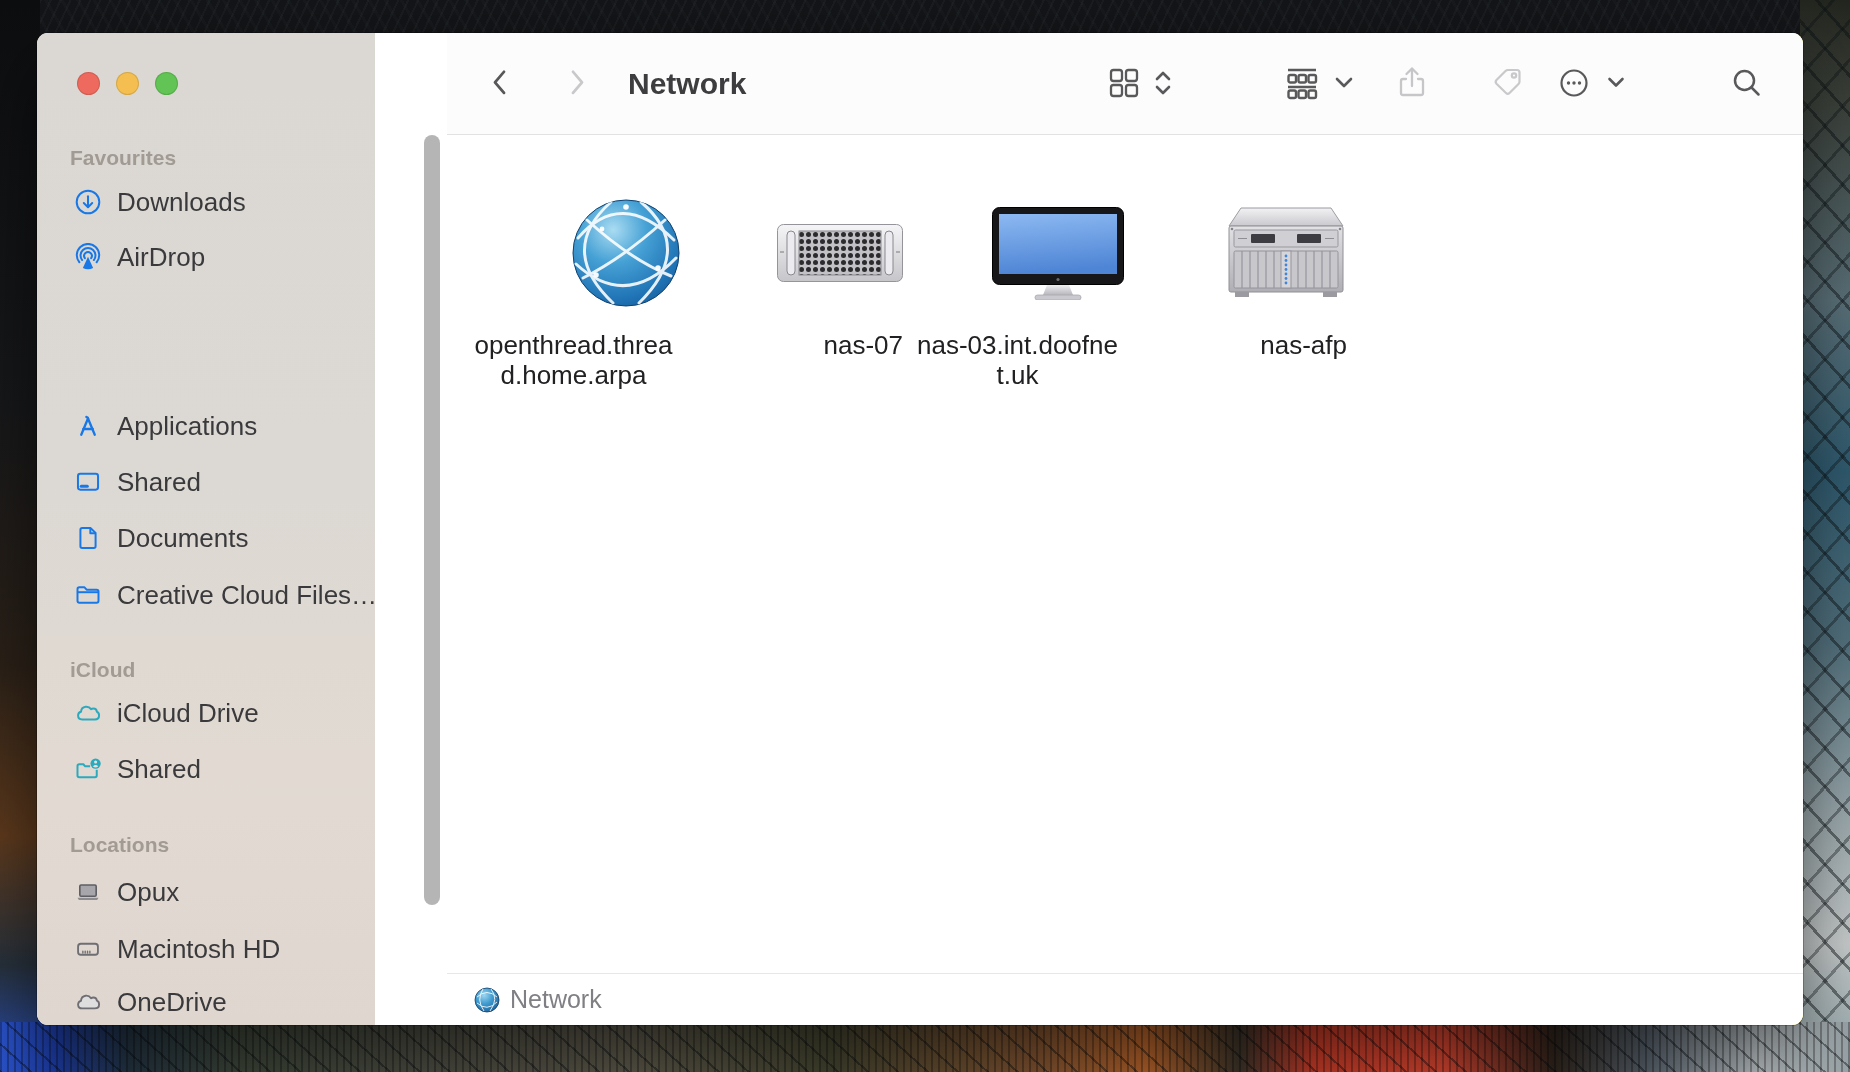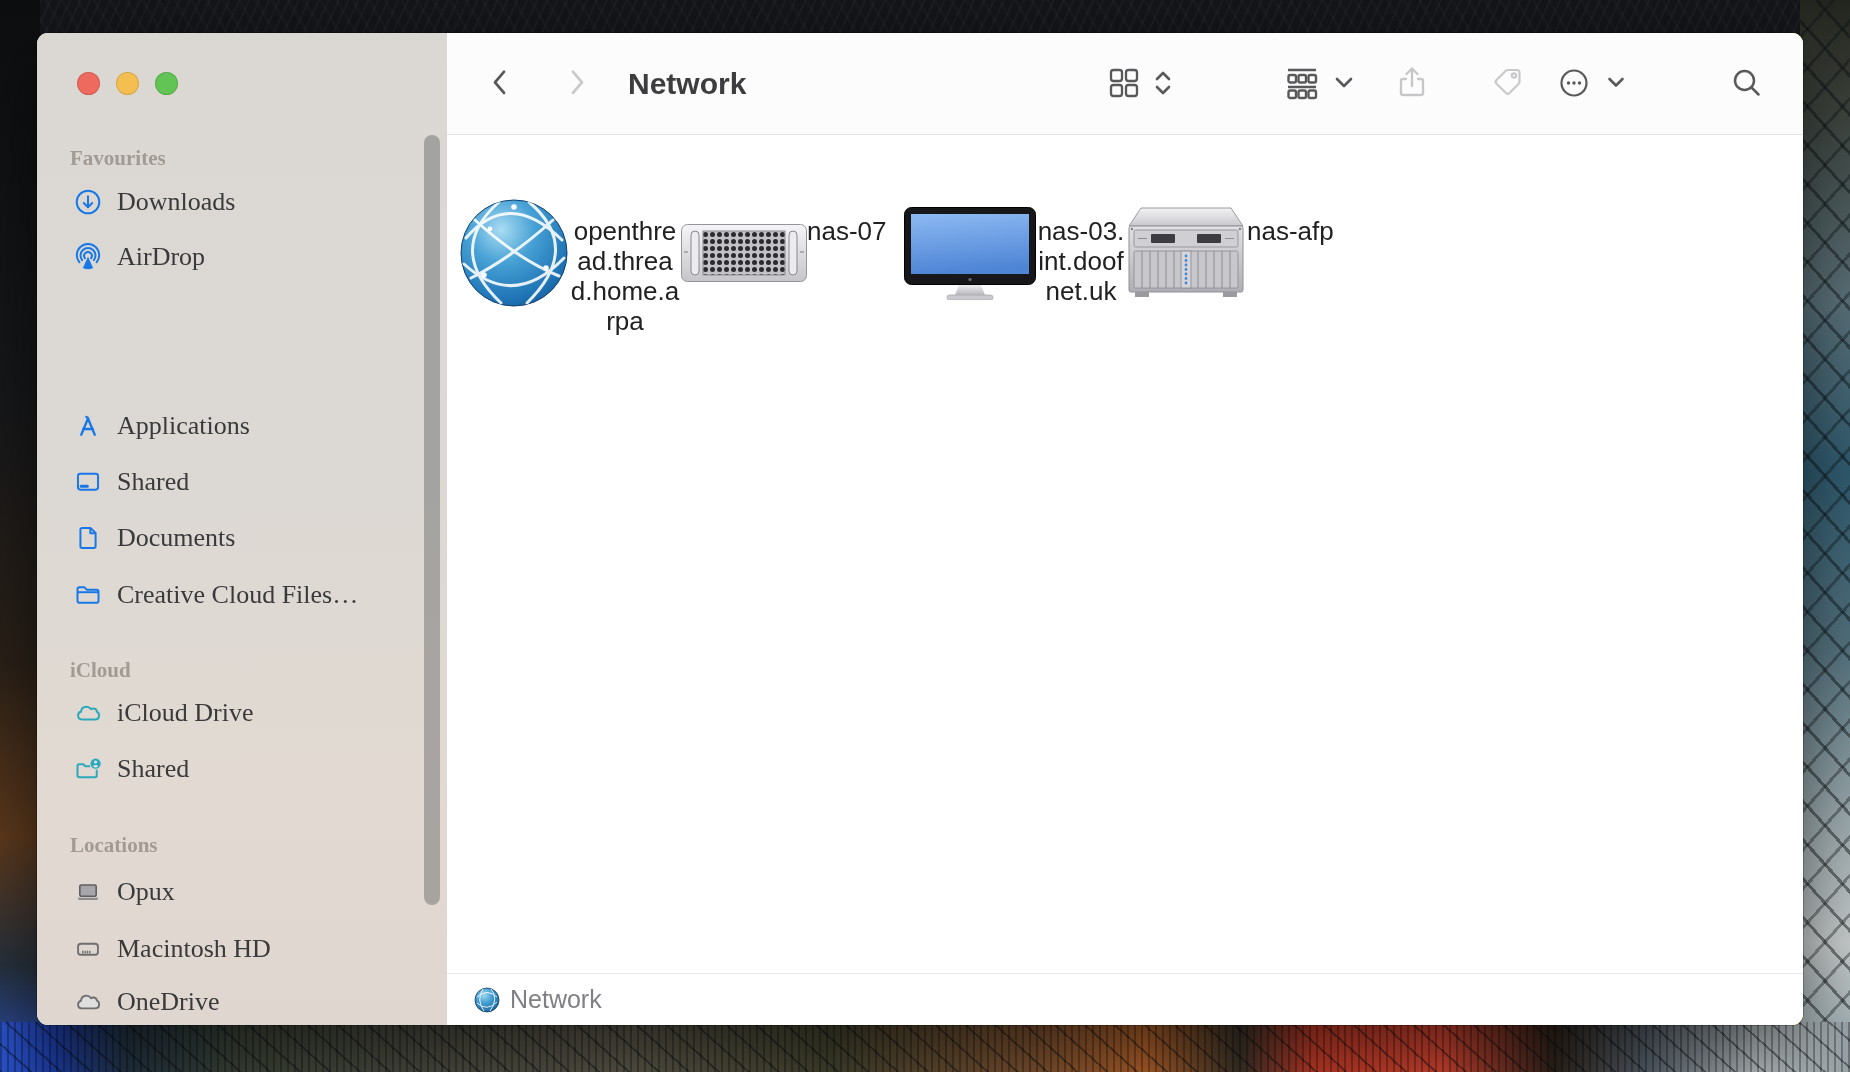--- a/index.html
+++ b/index.html
@@ -18,40 +18,40 @@
                repeating-linear-gradient(-48deg,rgba(10,15,18,.35) 0 3px,transparent 3px 26px);}
   .bg-bottom{position:absolute;left:0;bottom:0;width:100%;height:50px;
     background:linear-gradient(90deg,#2a52c8 0%,#1c3a9e 3%,#233340 7%,#3c4438 13%,#4c4c42 24%,#5a5648 34%,#43432f 45%,#7e5230 56%,#b0602a 62%,#3a3328 67%,#c23b28 71%,#d04430 78%,#2e241c 84%,#56606a 89%,#b8bfc2 95%,#9aa4a8 100%);}
   .bg-bottom::after{content:"";position:absolute;inset:0;
     background:repeating-linear-gradient(90deg,rgba(0,0,0,.28) 0 2px,transparent 2px 7px),
                repeating-linear-gradient(42deg,rgba(5,10,14,.4) 0 2px,transparent 2px 20px);}
   
   .window{position:absolute;left:37px;top:33px;width:1766px;height:992px;border-radius:11px;
     overflow:hidden;box-shadow:0 28px 70px rgba(0,0,0,.55),0 0 0 1px rgba(0,0,0,.22);background:#fff;}
   
-  .sidebar{position:absolute;left:0;top:0;width:410px;height:100%;
-    background:linear-gradient(180deg,#dbd8d4 0%,#dcd8d3 45%,#e2dad2 78%,#ded6cf 100%);font-family:Liberation Serif, serif;}
+  .sidebar{position:absolute;left:0;top:0;width:338px;height:100%;
+    background:linear-gradient(180deg,#dbd8d4 0%,#dcd8d3 45%,#e2dad2 78%,#ded6cf 100%);}
   .tl{position:absolute;top:39px;width:23px;height:23px;border-radius:50%;box-shadow:inset 0 0 0 1px rgba(0,0,0,.12);}
   .tl.red{left:40px;background:#ee6a5e;}
   .tl.yellow{left:79px;background:#f4bf50;}
   .tl.green{left:118px;background:#62c454;}
   .shdr{position:absolute;left:33px;height:28px;line-height:28px;font-size:21px;font-weight:bold;color:#a19b94;}
   .srow{position:absolute;left:30px;right:24px;height:56px;display:flex;align-items:center;border-radius:10px;}
   .sicon{width:34px;height:34px;display:flex;align-items:center;justify-content:center;flex:0 0 34px;margin-left:4px;}
   .sicon svg{display:block;}
   .blue{color:#1878e8;} .teal{color:#2ca9bc;} .gray{color:#6e6e73;}
   .slabel{margin-left:12px;font-size:26px;color:#3a3a3c;white-space:nowrap;}
   .scrollbar{position:absolute;left:387px;top:102px;width:16px;height:770px;border-radius:8px;background:rgba(120,120,120,.55);}
   
   .main{position:absolute;left:410px;top:0;right:0;height:100%;background:#fde047;}
   .toolbar{position:absolute;left:0;top:0;right:0;height:101px;background:#fcfcfd;border-bottom:1px solid #e2e2e4;}
   .tbtn{position:absolute;display:flex;align-items:center;justify-content:center;}
   .title{position:absolute;left:181px;top:0;height:101px;line-height:101px;font-size:30px;font-weight:bold;color:#3d3d3f;}
   .content{position:absolute;left:0;top:102px;right:0;bottom:52px;background:#fff;}
-  .gitem{position:absolute;top:61px;width:222px;display:flex;align-items:flex-start;}
+  .gitem{position:absolute;top:61px;width:222px;display:flex;flex-direction:column;align-items:flex-end;}
   .gicon{height:114px;display:flex;align-items:center;justify-content:center;}
   .glabel{margin-top:20px;max-width:215px;font-size:26px;line-height:30px;color:#212123;text-align:center;word-break:break-all;}
   .statusbar{position:absolute;left:0;bottom:0;right:0;height:52px;border-top:1px solid #e7e7e9;background:#fff;
     display:flex;align-items:center;padding-left:27px;gap:10px;box-sizing:border-box;}
   .statuslabel{font-size:25px;color:#7f7f84;}
 </style>
 </head>
 <body>
 
 <div class="desktop">

